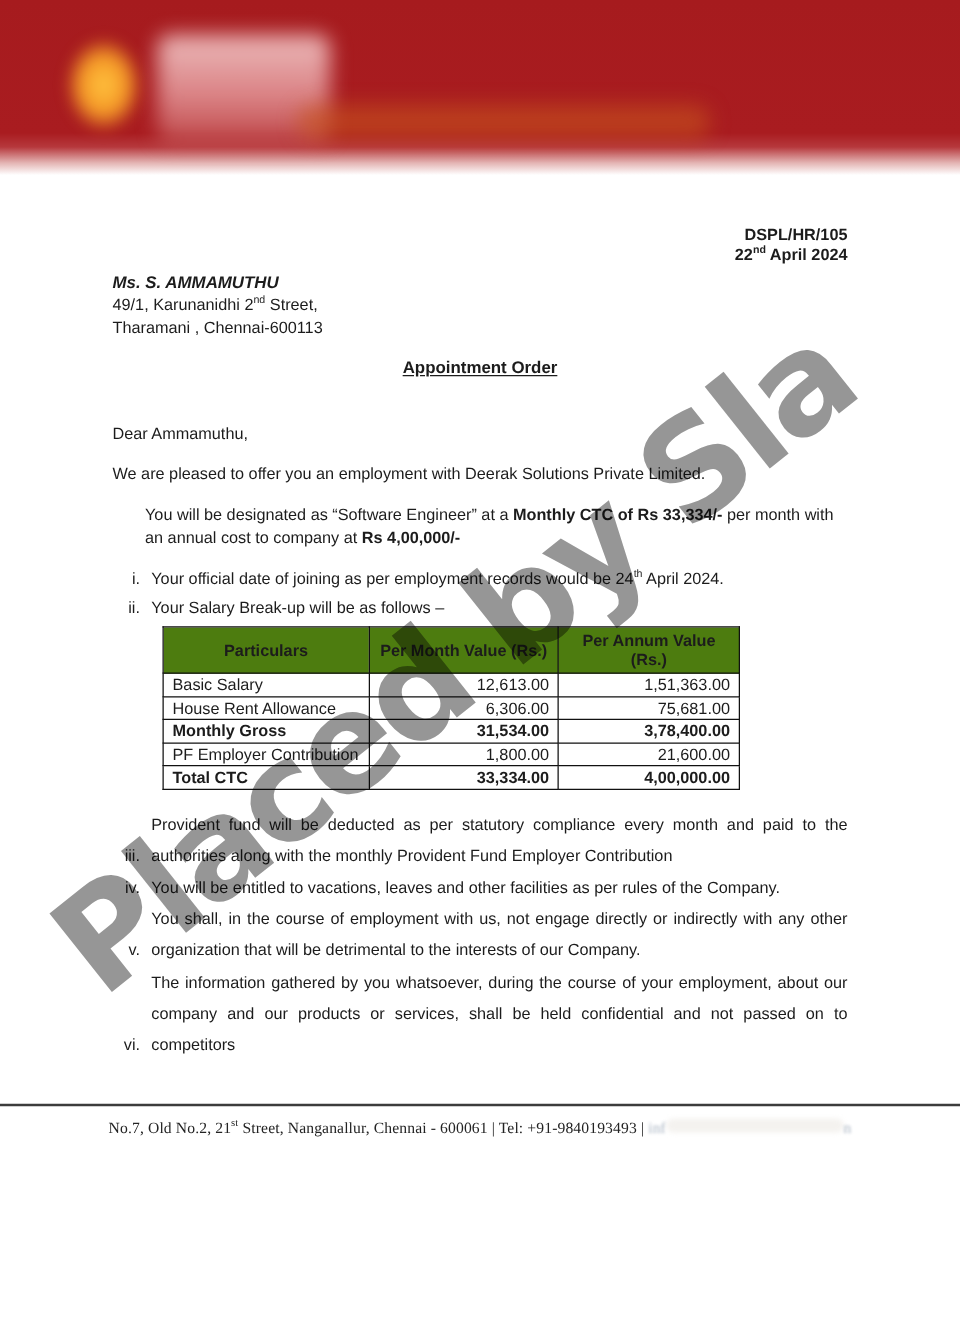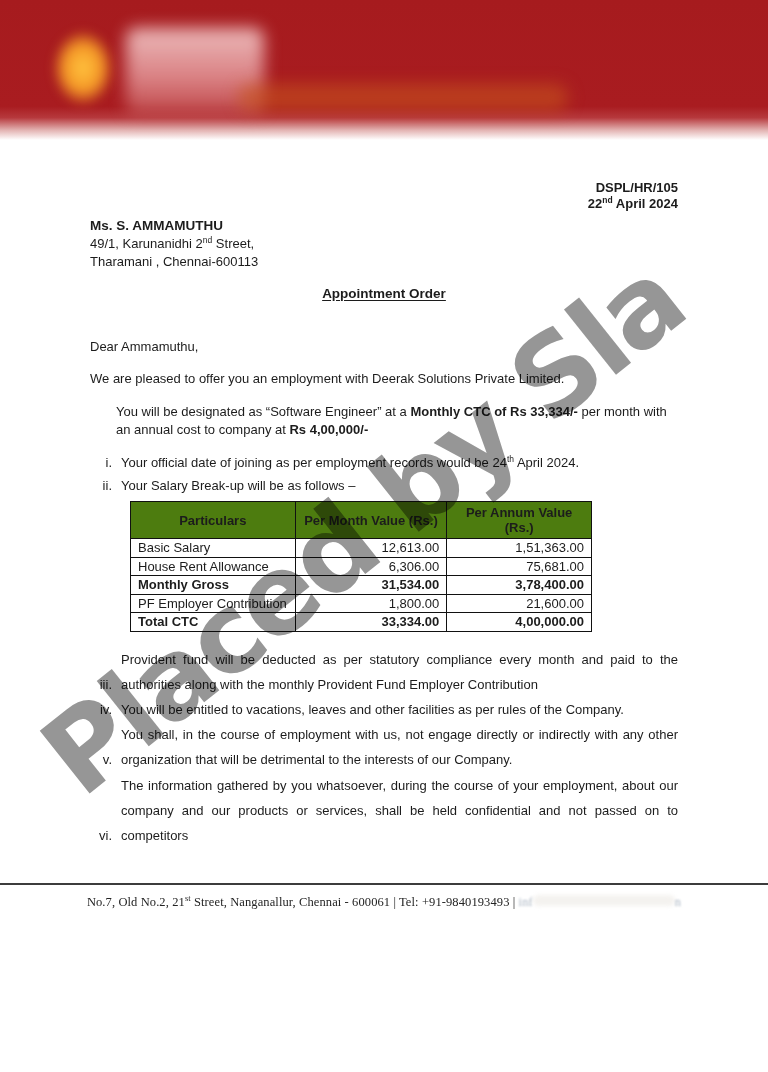--- a/index.html
+++ b/index.html
@@ -31,21 +31,21 @@
     position:absolute;left:58px;top:706px;z-index:6;pointer-events:none;
     transform:rotate(-38.5deg);transform-origin:left center;
     font-family:"DejaVu Sans",sans-serif;font-weight:bold;font-size:110px;letter-spacing:-4px;
     color:#8d8d8d;mix-blend-mode:multiply;white-space:nowrap;opacity:0.92;
   }
   
   .main{position:absolute;top:140px;left:0;width:768px;z-index:2;padding:0 90px;box-sizing:border-box;}
   .meta{margin-top:40px;text-align:right;font-size:13px;font-weight:bold;line-height:16px;}
   sup{font-size:8.5px;vertical-align:super;line-height:0;}
   .recipient{margin-top:5px;font-size:13px;line-height:18px;}
-  .recipient-name{font-weight:bold;font-size:13.5px;}
+  .recipient-name{font-weight:bold;font-size:13.5px;font-style:italic;}
   .letter-title{margin-top:15px;text-align:center;font-size:13.5px;font-weight:bold;
     text-decoration:underline;text-underline-offset:2px;}
   .salutation{margin-top:38px;font-size:13px;}
   .para{font-size:13px;line-height:18px;}
   .para1{margin-top:16px;}
   .para2{margin-top:15px;margin-left:26px;}
   b{font-weight:bold;}
   
   .items-a{margin-top:15px;font-size:13px;}
   .item-row{display:flex;margin-top:5px;}

